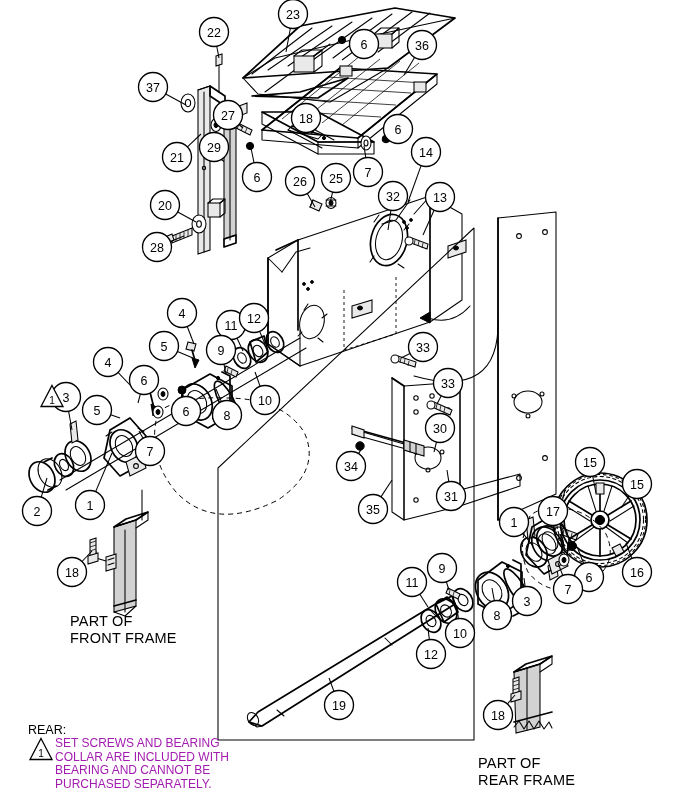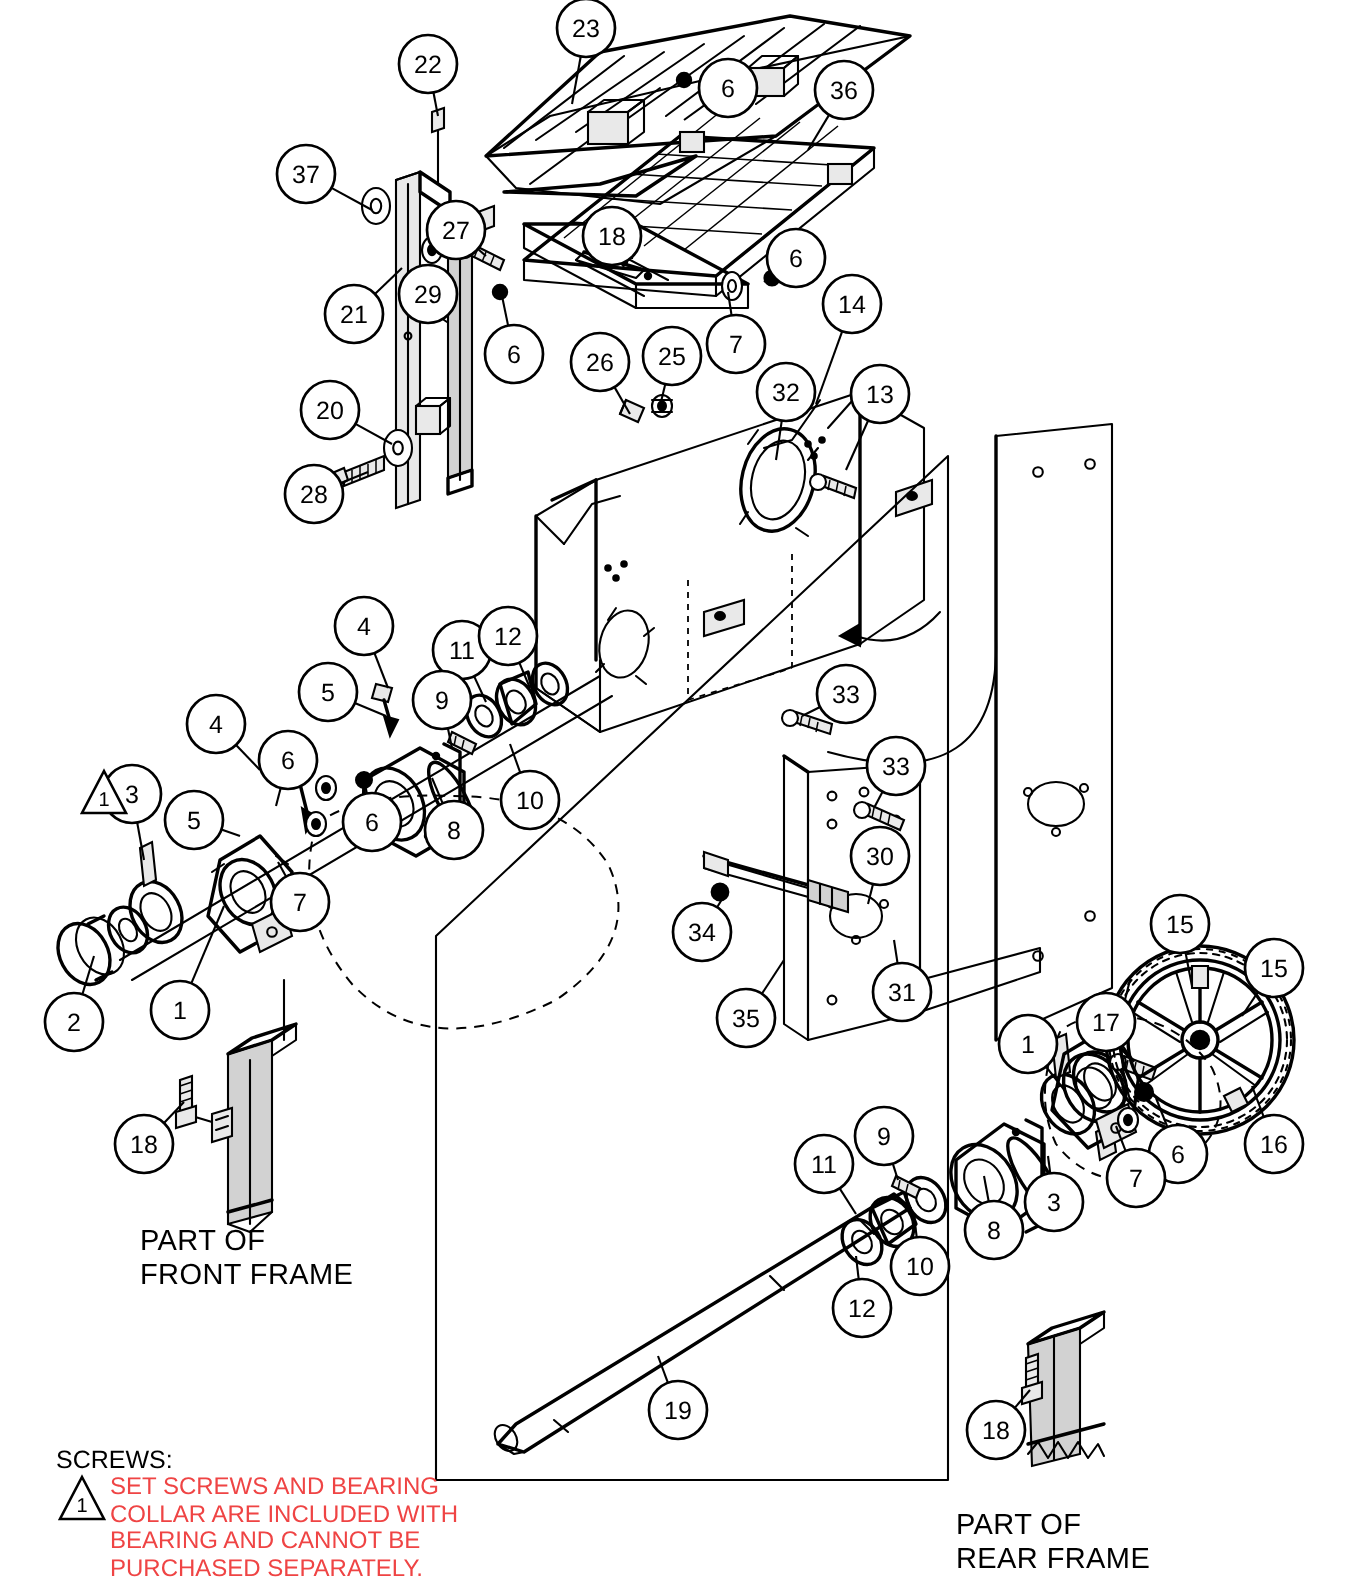--- a/index.html
+++ b/index.html
@@ -15,21 +15,21 @@
   .wht{fill:#fff;stroke:#000;stroke-width:1.05;}
   .gry{fill:#e9e9e9;stroke:#000;stroke-width:1.05;}
   .gry2{fill:#d2d2d2;stroke:#000;stroke-width:1.05;}
   .lead{fill:none;stroke:#000;stroke-width:1.05;}
   .bub{fill:#fff;stroke:#000;stroke-width:1.35;}
   .bubtx{font-family:"Liberation Sans",sans-serif;font-size:12.5px;fill:#000;text-anchor:middle;dominant-baseline:central;}
   .tri{fill:#fff;stroke:#000;stroke-width:1.3;}
   .tritx{font-family:"Liberation Sans",sans-serif;font-size:10px;fill:#000;text-anchor:middle;dominant-baseline:central;}
   .lbl{position:absolute;font-family:"Liberation Sans",sans-serif;font-size:14.5px;color:#000;text-align:left;letter-spacing:.2px;line-height:17px;white-space:pre;}
   .notes-h{position:absolute;font-family:"Liberation Sans",sans-serif;font-size:12.5px;color:#000;}
-  .notes-b{position:absolute;font-family:"Liberation Sans",sans-serif;font-size:12px;color:#ef4444;line-height:13.6px;white-space:pre;}
+  .notes-b{position:absolute;font-family:"Liberation Sans",sans-serif;font-size:12px;color:#a21caf;line-height:13.6px;white-space:pre;}
 </style>
 </head>
 <body>
 
 <div id="stage">
 
 <svg id="art" viewBox="0 0 683 793">
 
   <g>
     <path class="ln2" d="M243 78 L300 26 L395 8 L455 18 L388 68 Z"></path>
@@ -597,19 +597,19 @@
         <text x="41" y="753.5" class="tritx">1</text>
       </g>
 
 </svg>
 
 <div class="lbl" id="frameLabel0" style="left: 70px; top: 613px;">PART OF
 FRONT FRAME</div>
 <div class="lbl" id="frameLabel1" style="left: 478px; top: 755px;">PART OF
 REAR FRAME</div>
 
-<div class="notes-h" style="left:28px;top:723px;">SCREWS:</div>
+<div class="notes-h" style="left:28px;top:723px;">REAR:</div>
 <div class="notes-b" style="left:55px;top:737px;">SET SCREWS AND BEARING
 COLLAR ARE INCLUDED WITH
 BEARING AND CANNOT BE
 PURCHASED SEPARATELY.</div>
 
 </div>
 
 </body></html>

